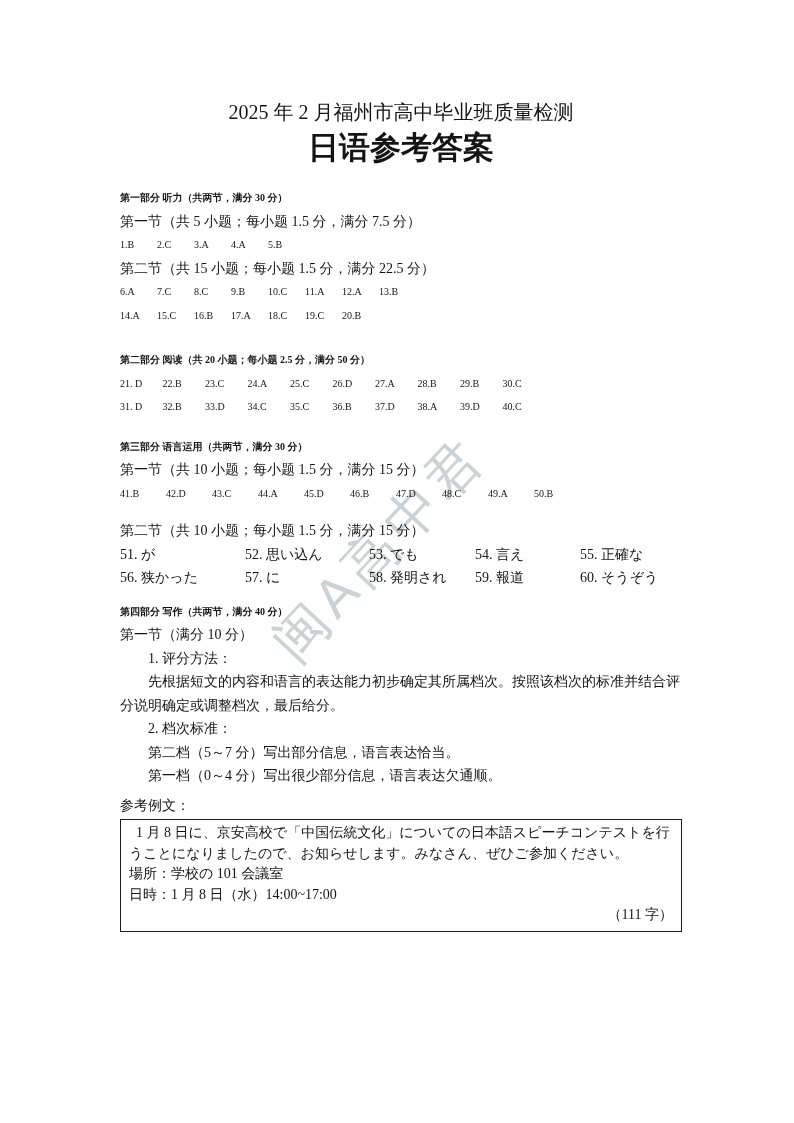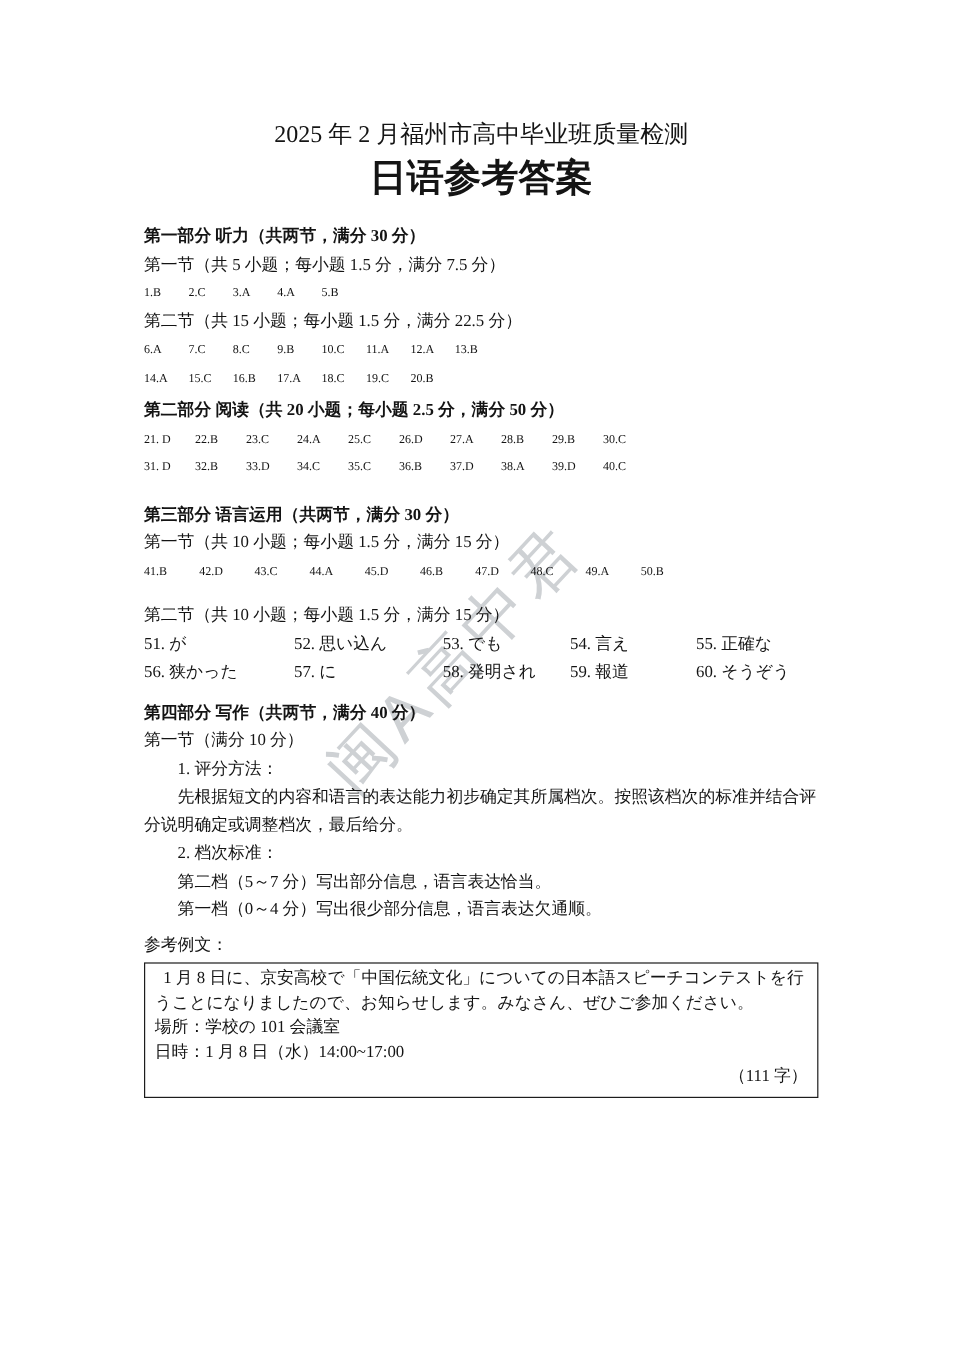--- a/index.html
+++ b/index.html
@@ -39,28 +39,28 @@
   .doc-subtitle{
     text-align:center;
     font-family:"Liberation Sans","DejaVu Sans",sans-serif;
     font-weight:700;
     font-size:31px;
     line-height:40px;
     margin-top:4px;
   }
   .part-heading{
     font-weight:700;
-    font-size:14px;
+    font-size:10px;
     line-height:23.5px;
   }
   .line{font-size:14px;line-height:23.5px;}
   .mt18{margin-top:18px;}
   .mt16{margin-top:16px;}
   .mt14{margin-top:14px;}
-  .mt12{margin-top:4px;}
+  .mt12{margin-top:21px;}
   .mt10{margin-top:10px;}
   .mt6{margin-top:6px;}
   .ans-row{
     display:flex;
     flex-wrap:nowrap;
     font-size:10px;
     line-height:23.5px;
   }
   .ans-row .aw37{display:inline-block;min-width:37px;}
   .ans-row .aw43{display:inline-block;min-width:42.5px;}

